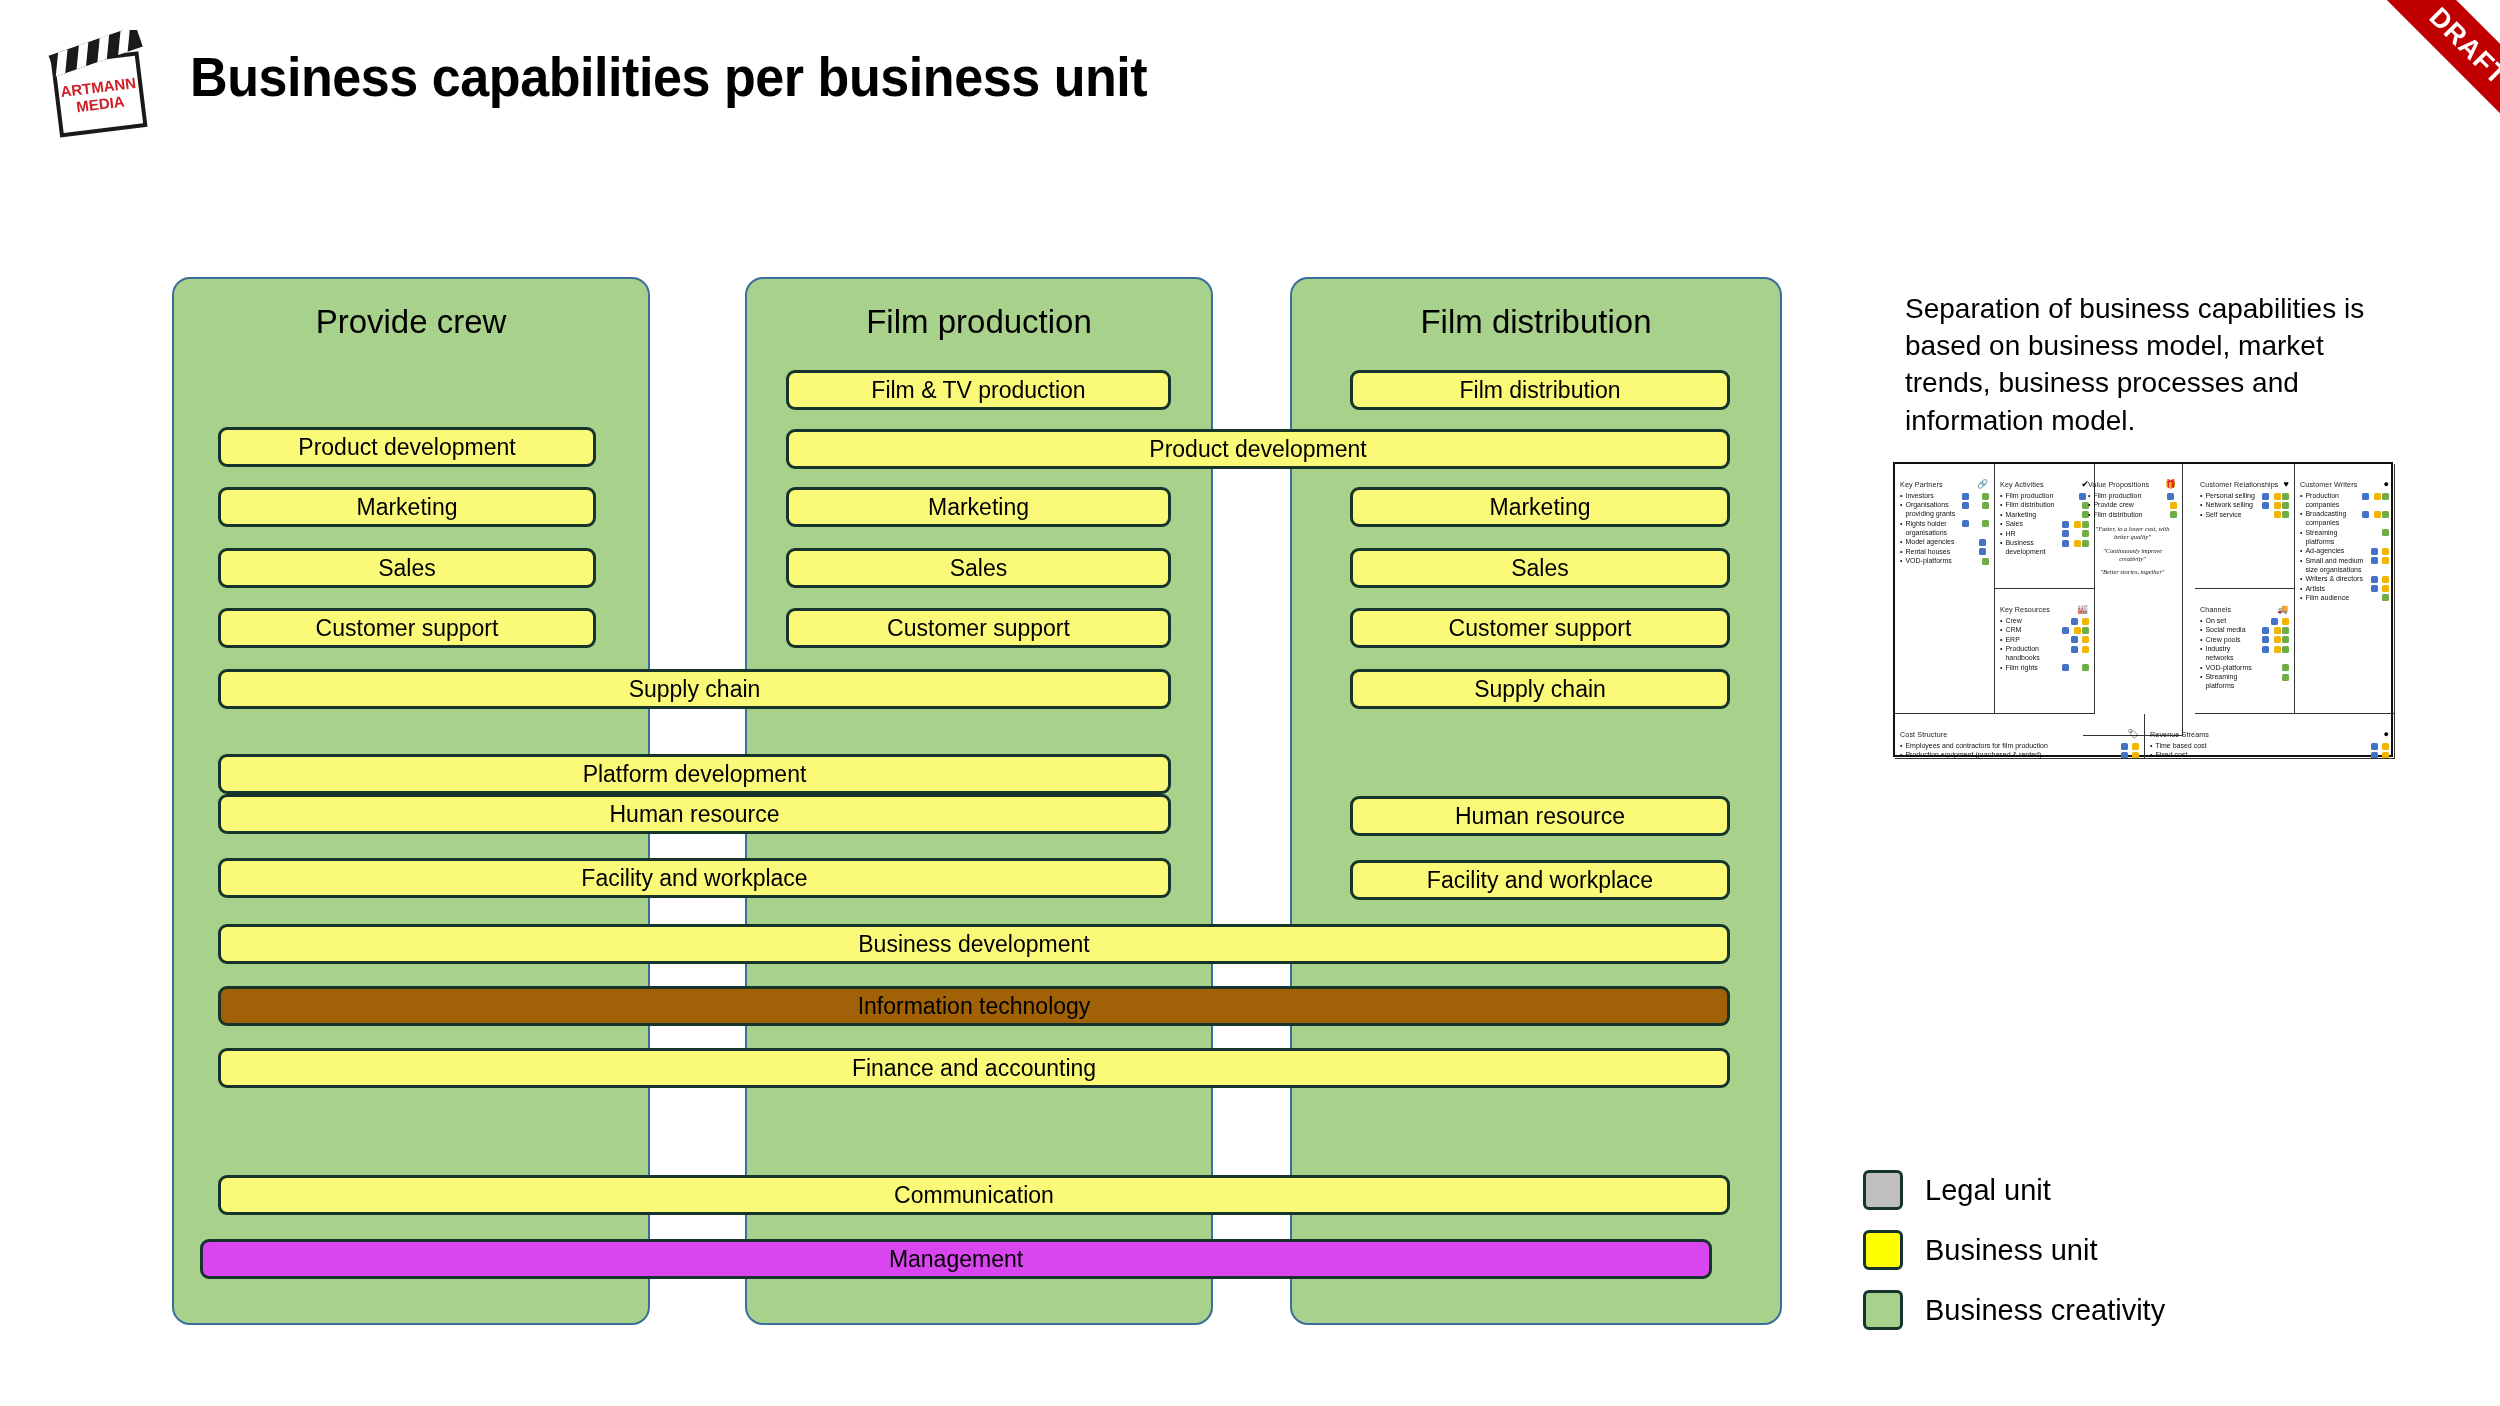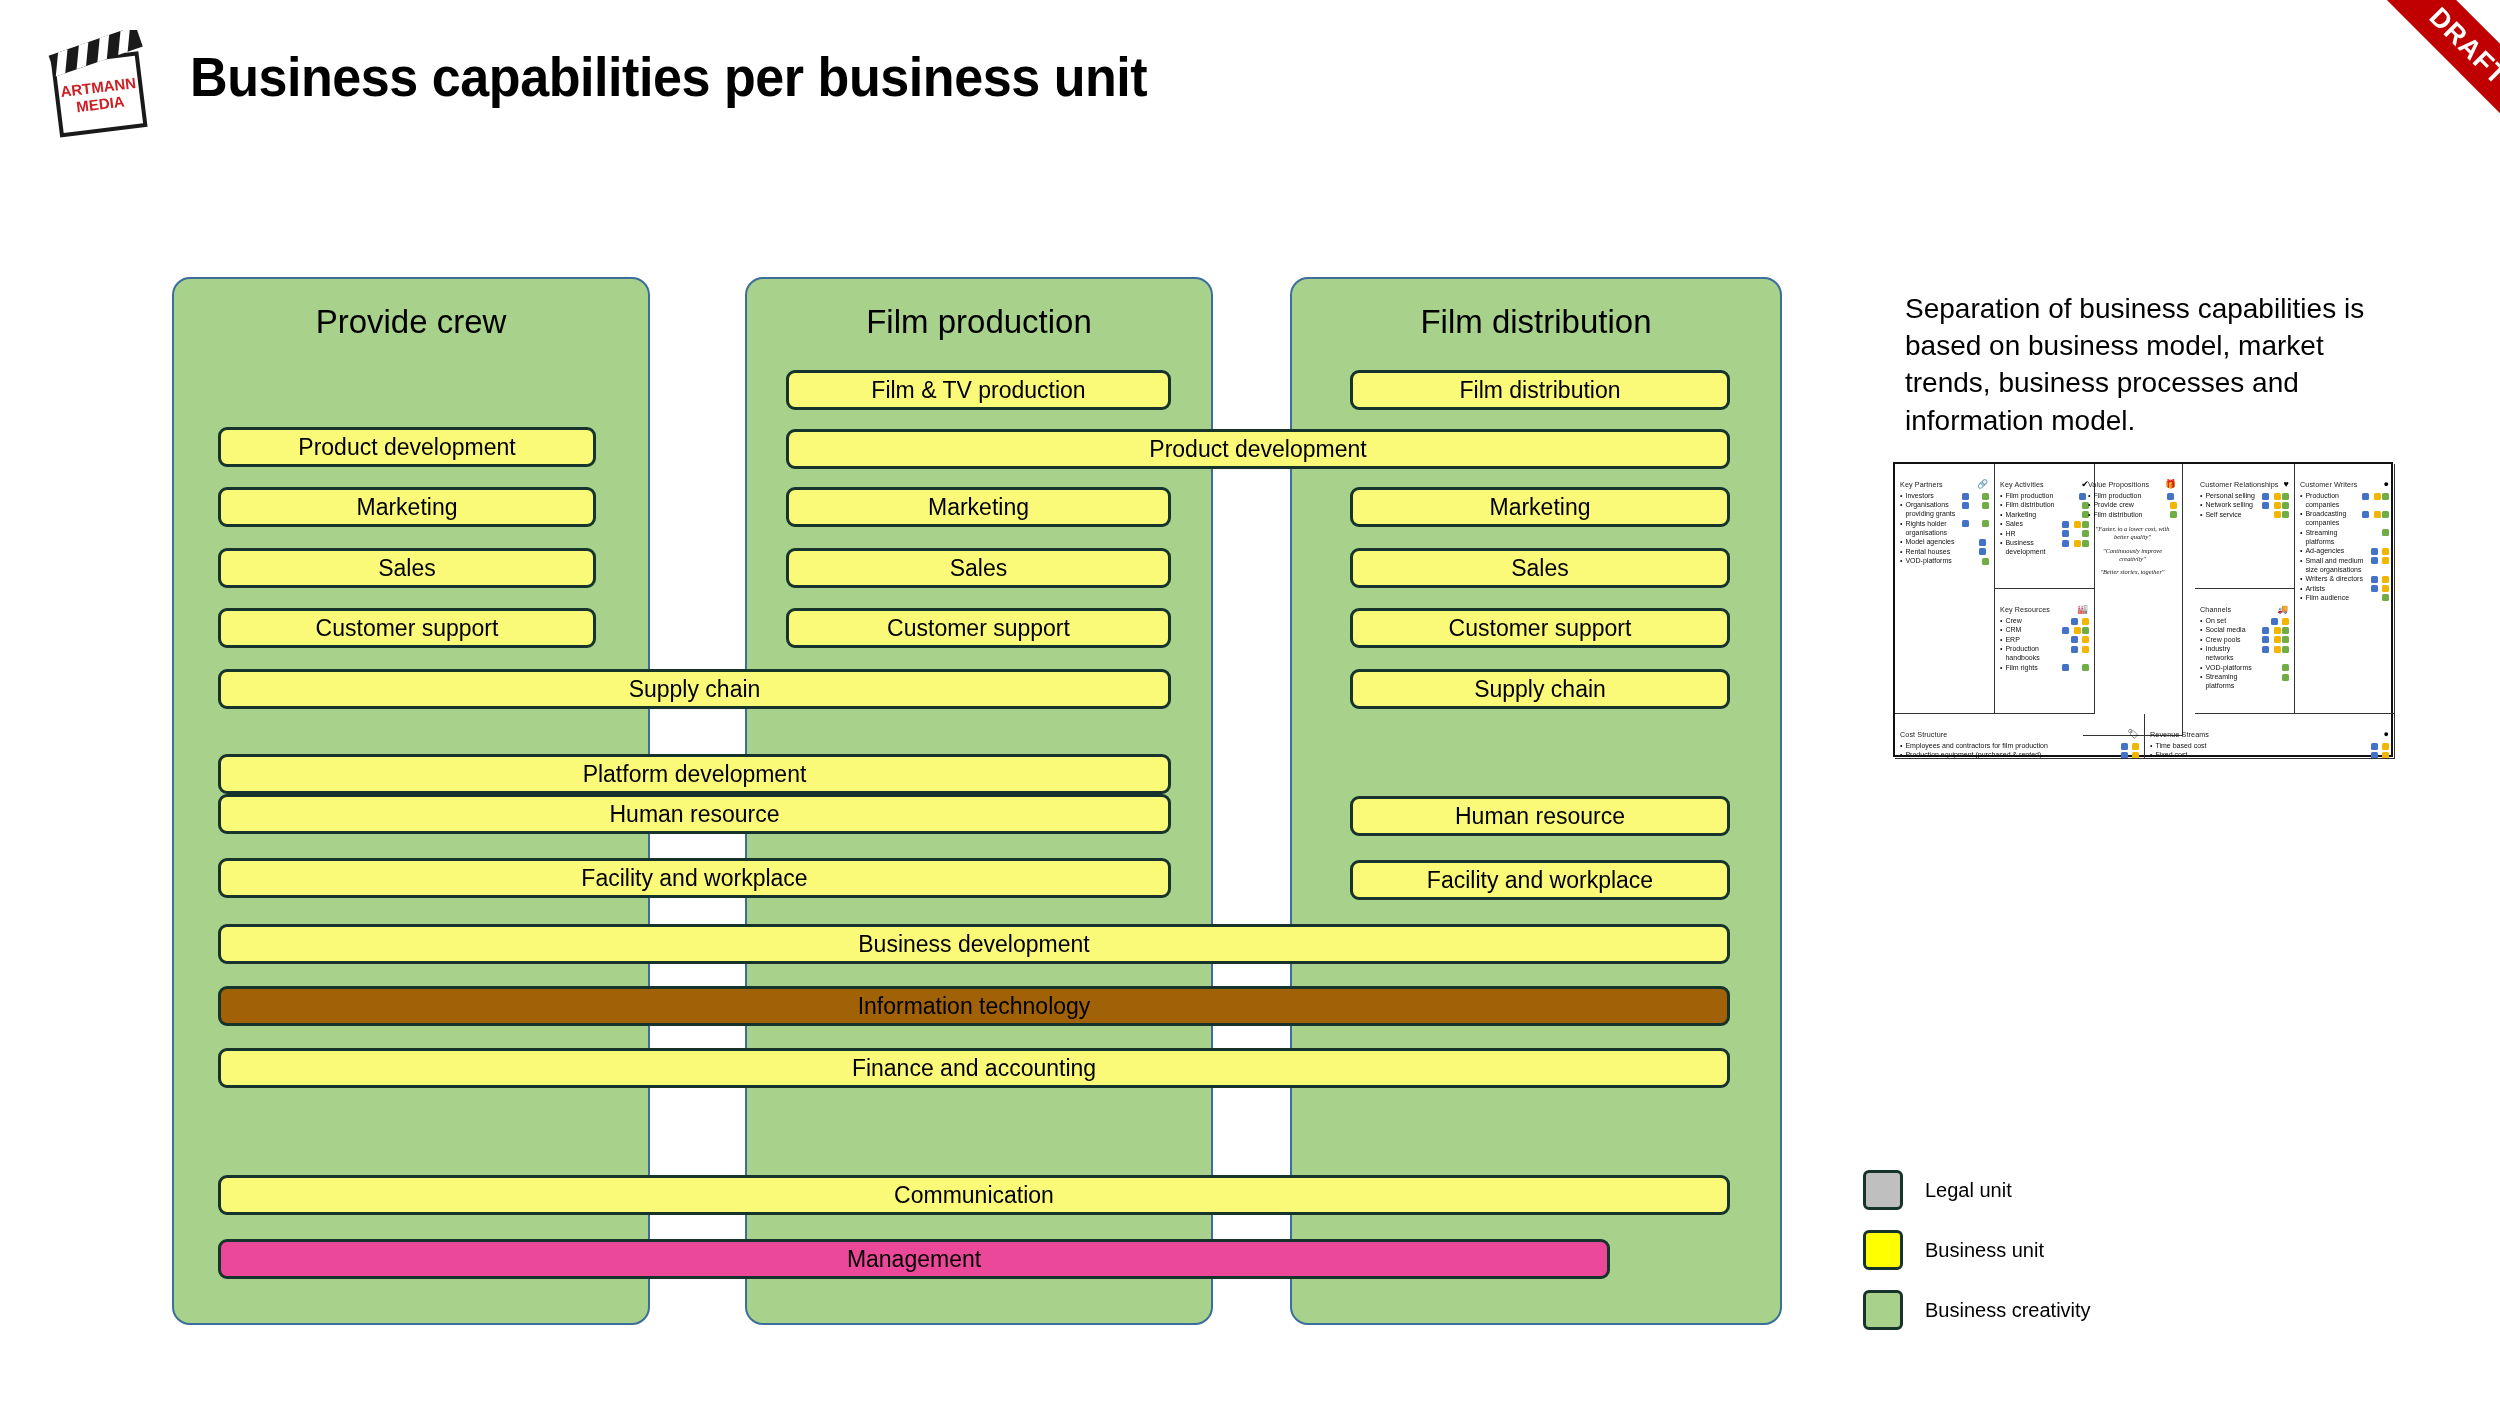--- a/index.html
+++ b/index.html
@@ -134,21 +134,21 @@
   }
 
   
   .legend { position: absolute; left: 1863px; top: 1160px; }
   .leg-row { display: flex; align-items: center; height: 60px; }
   .leg-sw {
     width: 40px; height: 40px; border: 3px solid #17342C;
     border-radius: 6px; margin-right: 22px; flex: none;
   }
   .leg-lbl {
-    font-size: 20px; color: #000;
+    font-size: 29px; color: #000;
     font-family: "Liberation Sans", sans-serif; white-space: nowrap;
   }
 </style>
 </head>
 <body>
 
 <div id="root">
 
   <div class="ribbon-wrap">
     <div class="ribbon">DRAFT</div>
@@ -200,21 +200,21 @@
       <div class="cap" style="left: 1350px; width: 380px; top: 669px; background: rgb(250, 250, 120); border-color: rgb(23, 52, 44);">Supply chain</div>
       <div class="cap" style="left: 218px; width: 953px; top: 730px; background: rgb(250, 250, 120); border-color: rgb(23, 52, 44); margin-top: 24px;">Platform development</div>
       <div class="cap" style="left: 218px; width: 953px; top: 794px; background: rgb(250, 250, 120); border-color: rgb(23, 52, 44);">Human resource</div>
       <div class="cap" style="left: 1350px; width: 380px; top: 796px; background: rgb(250, 250, 120); border-color: rgb(23, 52, 44);">Human resource</div>
       <div class="cap" style="left: 218px; width: 953px; top: 858px; background: rgb(250, 250, 120); border-color: rgb(23, 52, 44);">Facility and workplace</div>
       <div class="cap" style="left: 1350px; width: 380px; top: 860px; background: rgb(250, 250, 120); border-color: rgb(23, 52, 44);">Facility and workplace</div>
       <div class="cap" style="left: 218px; width: 1512px; top: 924px; background: rgb(250, 250, 120); border-color: rgb(23, 52, 44);">Business development</div>
       <div class="cap" style="left: 218px; width: 1512px; top: 986px; background: #a16207; border-color: rgb(23, 52, 44);">Information technology</div>
       <div class="cap" style="left: 218px; width: 1512px; top: 1048px; background: rgb(250, 250, 120); border-color: rgb(23, 52, 44);">Finance and accounting</div>
       <div class="cap" style="left: 218px; width: 1512px; top: 1175px; background: rgb(250, 250, 120); border-color: rgb(23, 52, 44);">Communication</div>
-      <div class="cap" style="left: 218px; width: 1392px; top: 1239px; background: #ec4899; border-color: rgb(23, 52, 44);">Management</div>
+      <div class="cap" style="left: 200px; width: 1512px; top: 1239px; background: #d946ef; border-color: rgb(23, 52, 44);">Management</div>
     </div>
 
   <div class="note">Separation of business capabilities is based on business model, market trends, business processes and information model.</div>
 
   <div class="bmc">
       <div class="bmc-cell" style="left: 0px; top: 0px; width: 100px; height: 250px;">
         <div class="bmc-h">
           <span>Key Partners</span>
           <span class="bmc-ic">🔗</span>
         </div>

